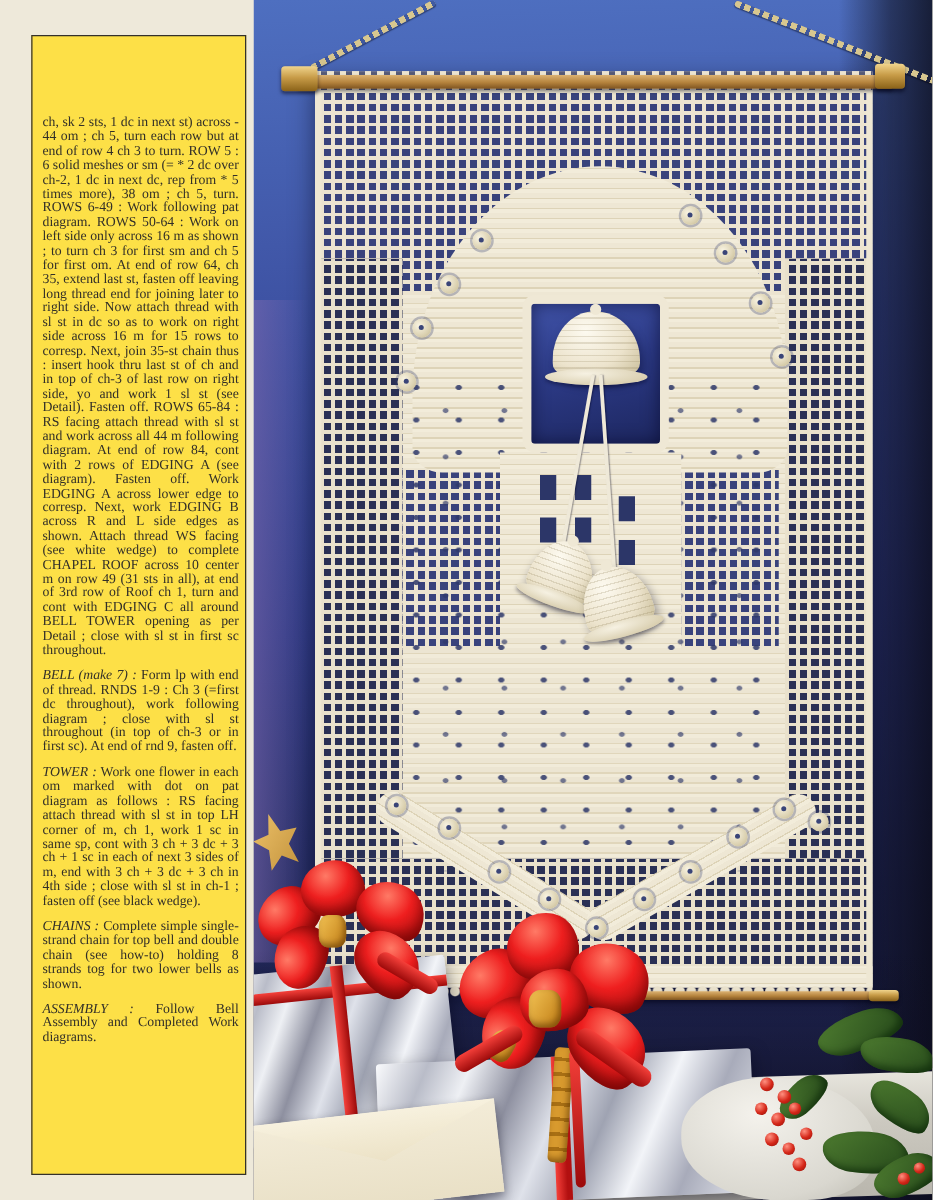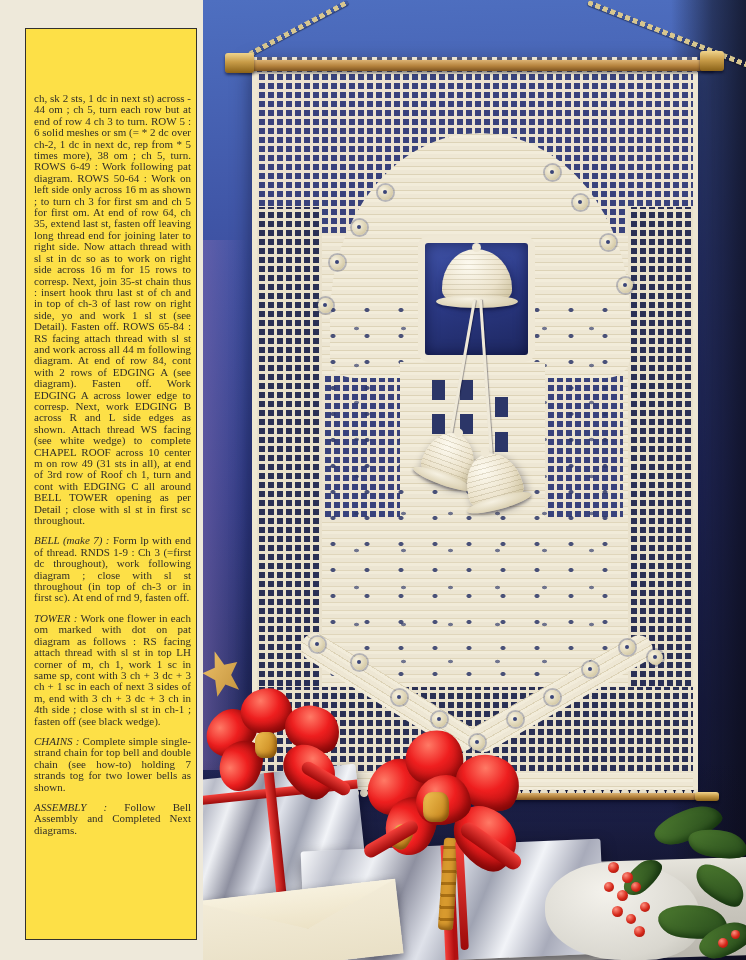--- a/index.html
+++ b/index.html
@@ -63,22 +63,22 @@
 </style>
 </head>
 <body>
 
 <div class="page">
 
   <section class="col">
     <p>ch, sk 2 sts, 1 dc in next st) across - 44 om ; ch 5, turn each row but at end of row 4 ch 3 to turn. ROW 5 : 6 solid meshes or sm (= * 2 dc over ch-2, 1 dc in next dc, rep from * 5 times more), 38 om ; ch 5, turn. ROWS 6-49 : Work following pat diagram. ROWS 50-64 : Work on left side only across 16 m as shown ; to turn ch 3 for first sm and ch 5 for first om. At end of row 64, ch 35, extend last st, fasten off leaving long thread end for joining later to right side. Now attach thread with sl st in dc so as to work on right side across 16 m for 15 rows to corresp. Next, join 35-st chain thus : insert hook thru last st of ch and in top of ch-3 of last row on right side, yo and work 1 sl st (see Detail). Fasten off. ROWS 65-84 : RS facing attach thread with sl st and work across all 44 m following diagram. At end of row 84, cont with 2 rows of EDGING A (see diagram). Fasten off. Work EDGING A across lower edge to corresp. Next, work EDGING B across R and L side edges as shown. Attach thread WS facing (see white wedge) to complete CHAPEL ROOF across 10 center m on row 49 (31 sts in all), at end of 3rd row of Roof ch 1, turn and cont with EDGING C all around BELL TOWER opening as per Detail ; close with sl st in first sc throughout.</p>
     <p><span class="lead">BELL (make 7) :</span><span> Form lp with end of thread. RNDS 1-9 : Ch 3 (=first dc throughout), work following diagram ; close with sl st throughout (in top of ch-3 or in first sc). At end of rnd 9, fasten off.</span></p>
     <p><span class="lead">TOWER :</span><span> Work one flower in each om marked with dot on pat diagram as follows : RS facing attach thread with sl st in top LH corner of m, ch 1, work 1 sc in same sp, cont with 3 ch + 3 dc + 3 ch + 1 sc in each of next 3 sides of m, end with 3 ch + 3 dc + 3 ch in 4th side ; close with sl st in ch-1 ; fasten off (see black wedge).</span></p>
-    <p><span class="lead">CHAINS :</span><span> Complete simple single-strand chain for top bell and double chain (see how-to) holding 7 strands tog for two lower bells as shown.</span></p>
-    <p><span class="lead">ASSEMBLY :</span><span> Follow Bell Assembly and Completed Next diagrams.</span></p>
+    <p><span class="lead">CHAINS :</span><span> Complete simple single-strand chain for top bell and double chain (see how-to) holding 8 strands tog for two lower bells as shown.</span></p>
+    <p><span class="lead">ASSEMBLY :</span><span> Follow Bell Assembly and Completed Work diagrams.</span></p>
   </section>
 
   <figure class="photo" style="margin:0;">
     <div style="left:0;top:240px;width:44px;height:530px;background:linear-gradient(90deg,rgba(125,105,175,.55),rgba(125,105,175,0));"></div>
     <div style="left:468px;top:0;width:75px;height:960px;background:linear-gradient(90deg,rgba(10,10,22,0),rgba(10,10,22,.55) 55%,rgba(8,8,18,.78));"></div>
     <div style="left:0;top:760px;width:543px;height:200px;background:linear-gradient(rgba(14,14,34,0),rgba(14,14,34,.55) 55%);"></div>
 
     <div class="chain" style="left:46px;top:52px;width:112px;transform:rotate(-28deg);"></div>
     <div class="chain" style="left:385px;top:0;width:172px;transform:rotate(21.4deg);"></div>
 

